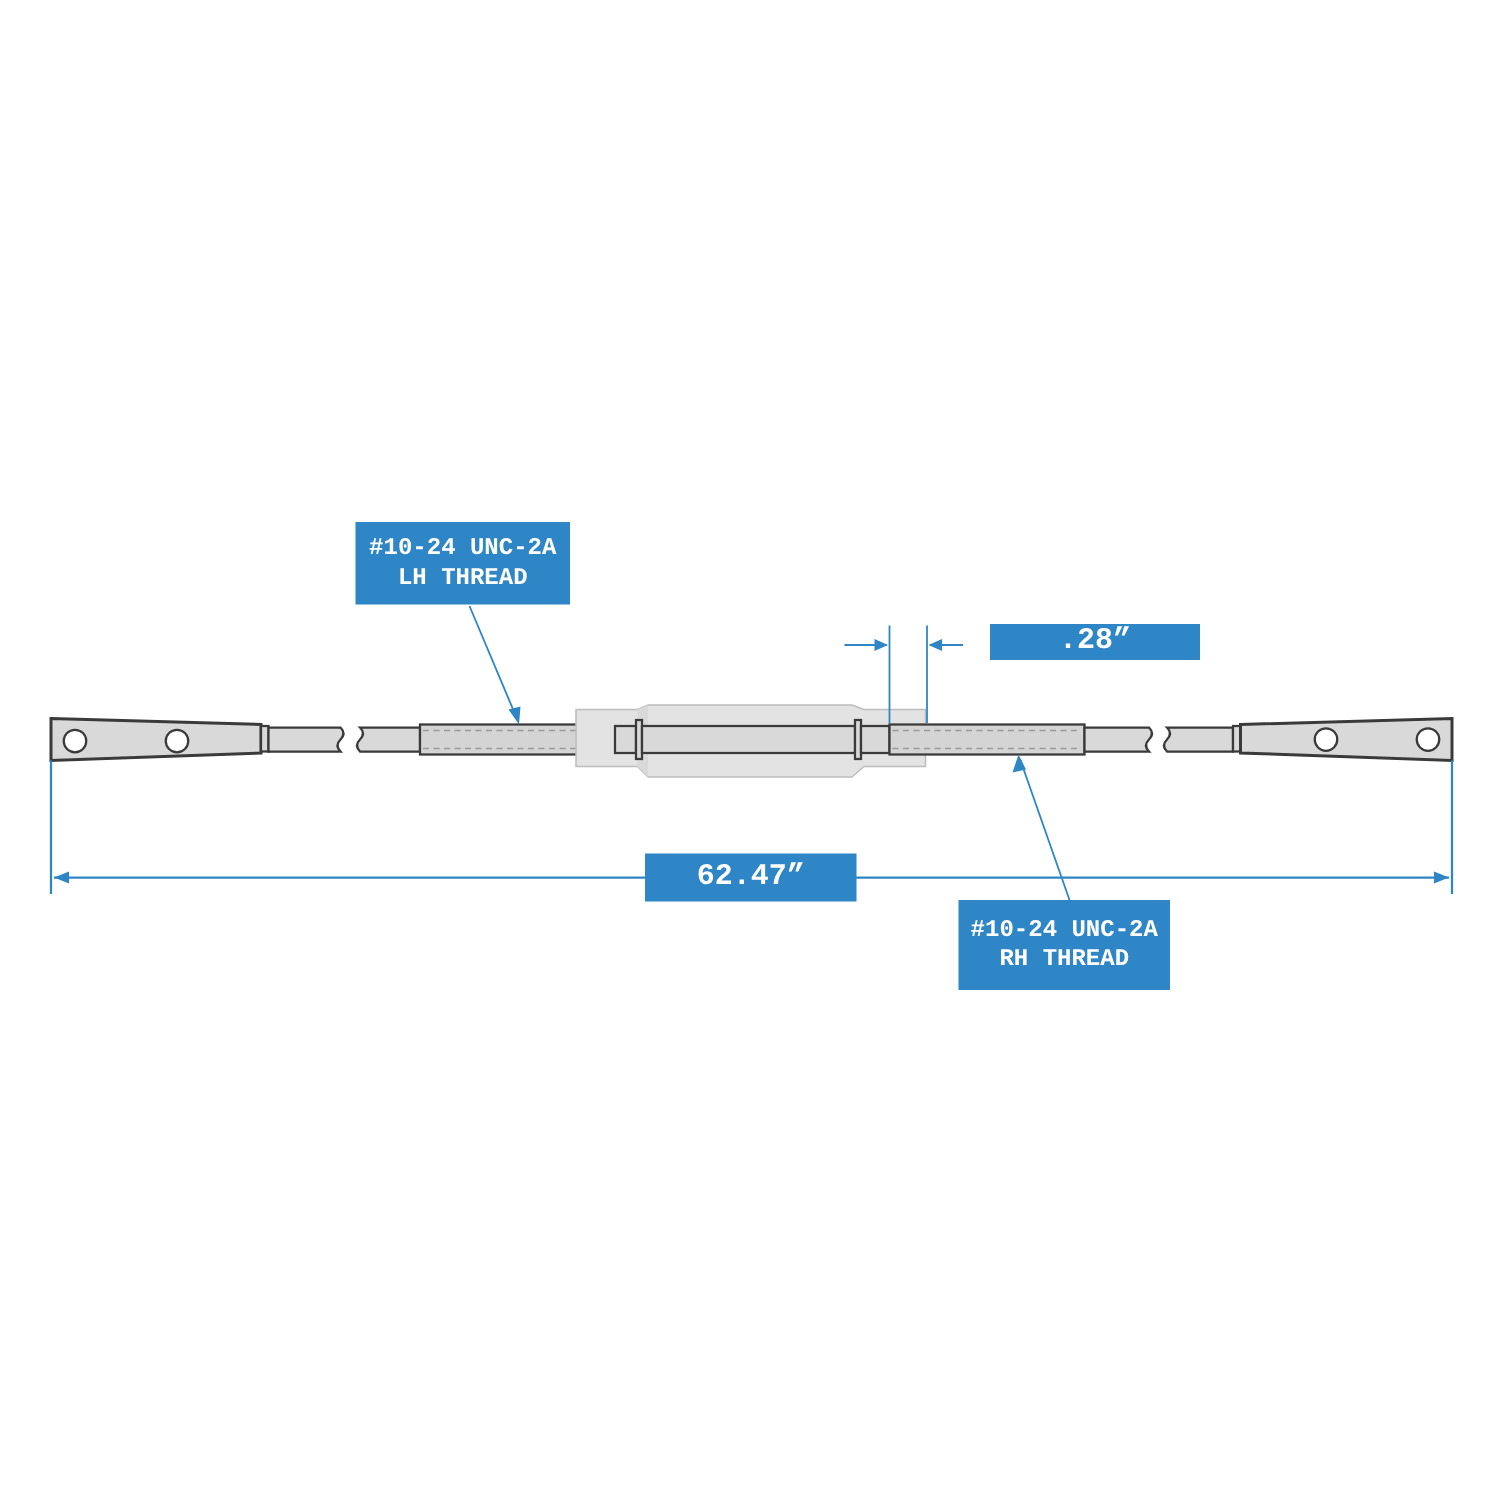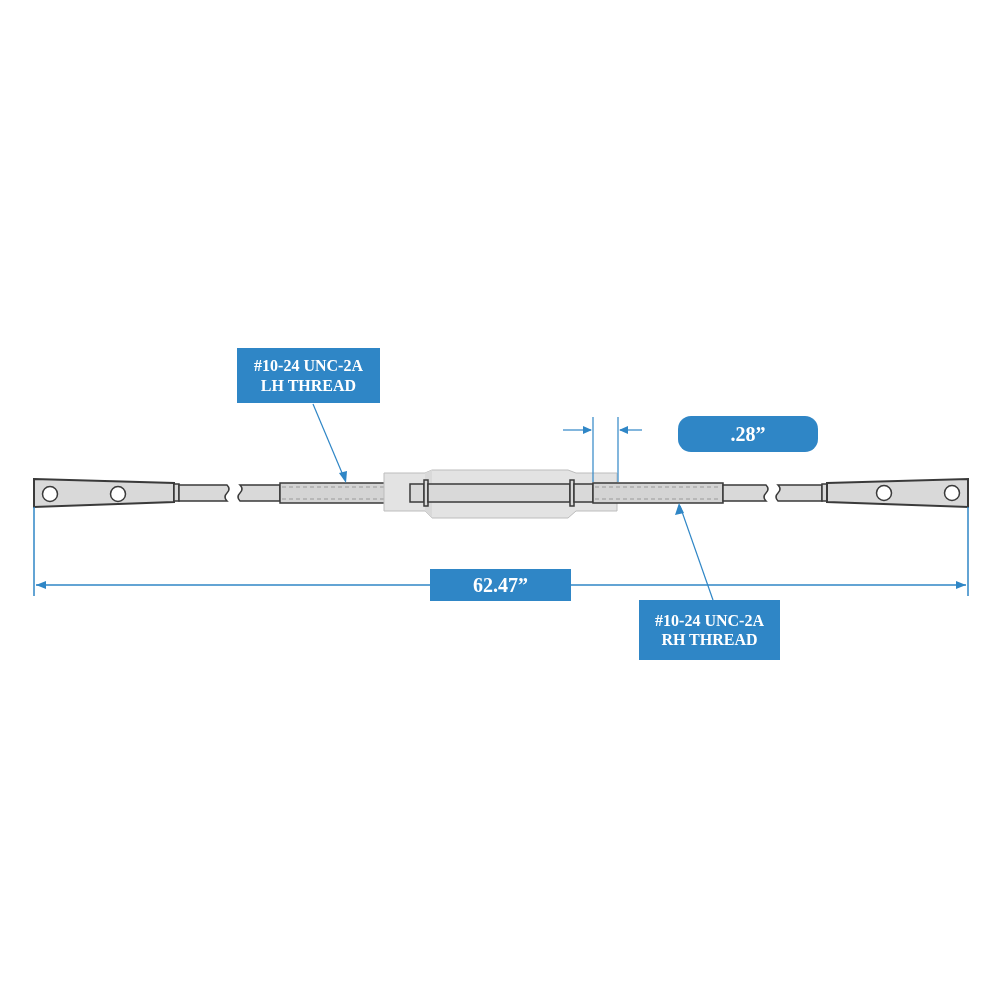--- a/index.html
+++ b/index.html
@@ -2,21 +2,21 @@
 <html><head>
   <meta charset="utf-8">
   <style>
     html, body { margin: 0; padding: 0; background: #ffffff; }
     body { width: 1000px; height: 1000px; position: relative; overflow: hidden; font-family: "Liberation Sans", sans-serif; }
     svg.drawing { position: absolute; left: 0; top: 0; }
     .label-box {
       position: absolute;
       background: #2f86c6;
       color: #ffffff;
-      font-family: Liberation Serif, serif;
+      font-family: Liberation Mono, monospace;
       font-weight: bold;
       text-align: center;
       display: flex; flex-direction: column; justify-content: center; align-items: center;
       line-height: 1.2;
     }
     .label-box span { display: block; }
   </style>
 </head>
 <body>
 
@@ -93,21 +93,21 @@
     <line x1="680" y1="506" x2="713" y2="600" stroke-width="1.2"></line>
     <polygon points="679,503 675,515 684,513" stroke="none"></polygon>
   </g>
 </svg>
 
 <div class="label-box" style="left:237px; top:348px; width:143px; height:55px; font-size:16px;">
   <span>#10-24 UNC-2A</span>
   <span>LH THREAD</span>
 </div>
 
-<div class="label-box" style="left:678px; top:416px; width:140px; height:36px; font-size:20px;border-radius:13px;">
+<div class="label-box" style="left:660px; top:416px; width:140px; height:24px; font-size:20px;">
   <span>.28”</span>
 </div>
 
 <div class="label-box" style="left:430px; top:569px; width:141px; height:32px; font-size:20px;">
   <span>62.47”</span>
 </div>
 
 <div class="label-box" style="left:639px; top:600px; width:141px; height:60px; font-size:16px;">
   <span>#10-24 UNC-2A</span>
   <span>RH THREAD</span>

